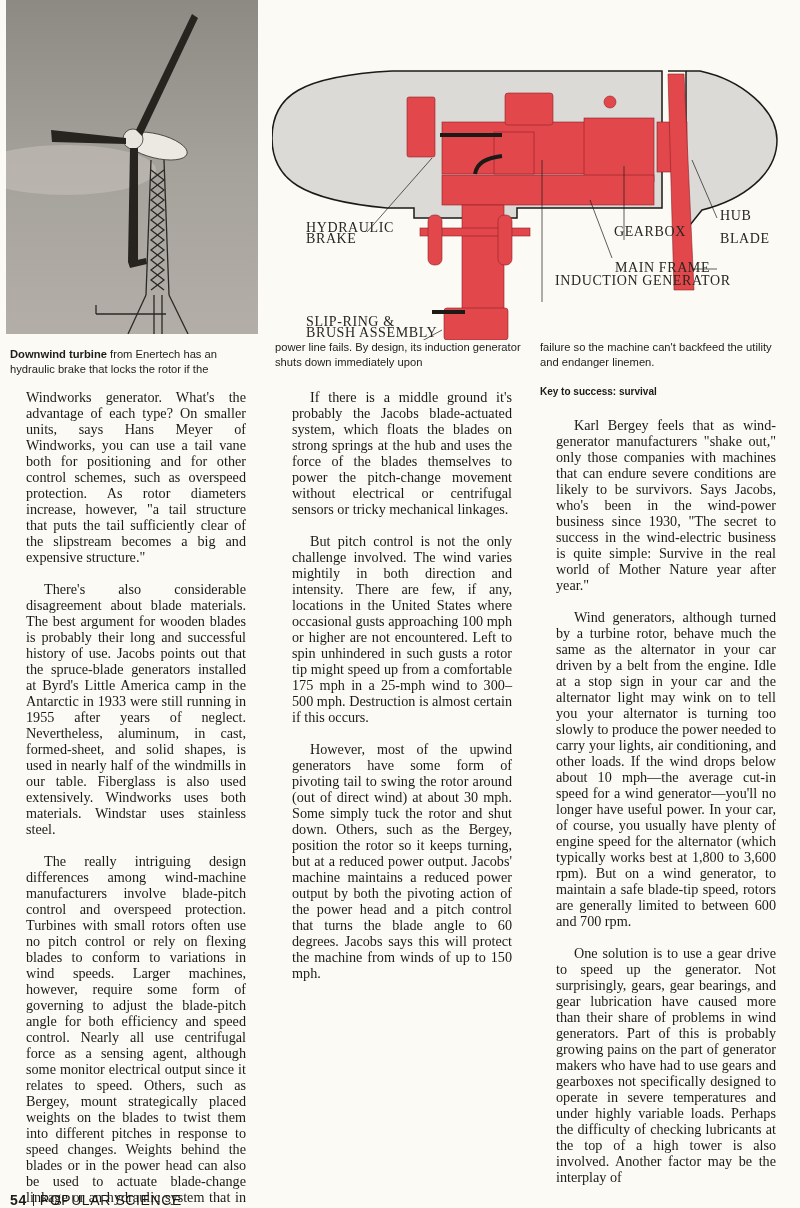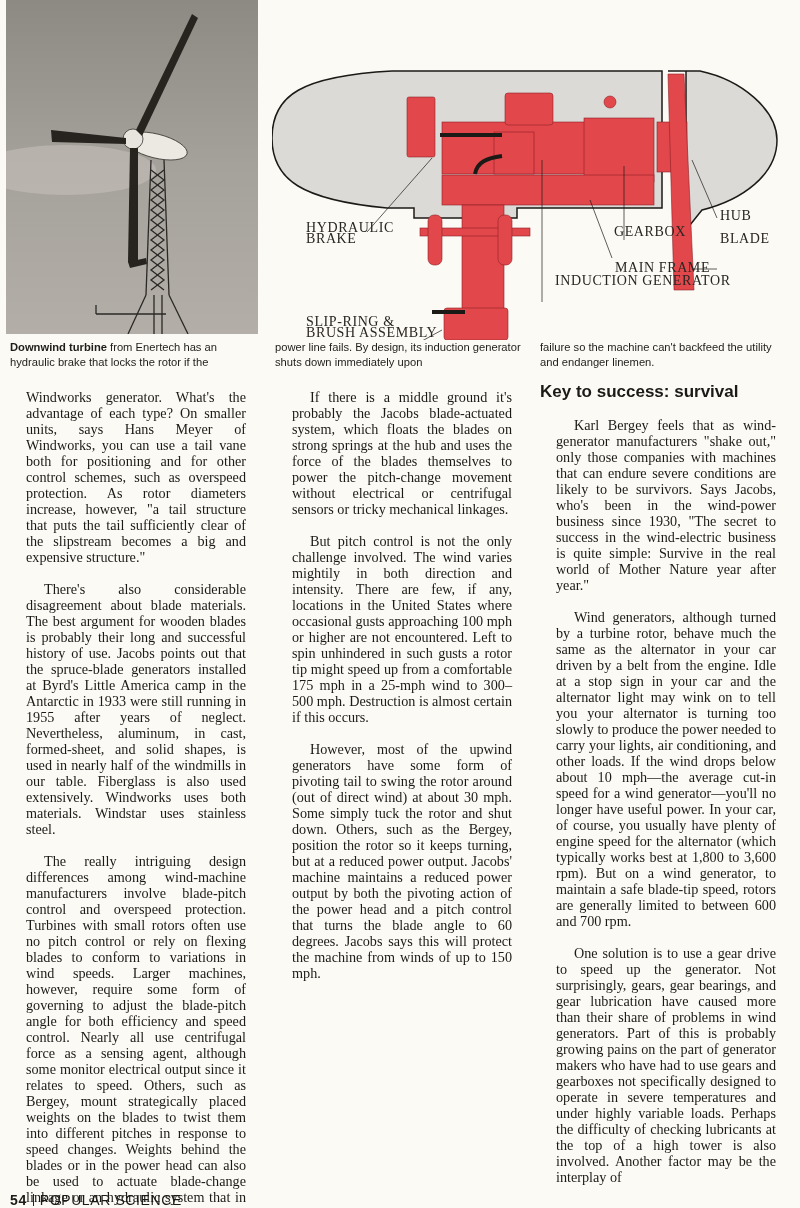--- a/index.html
+++ b/index.html
@@ -31,21 +31,21 @@
   .cap { position: absolute; top: 0; width: 250px; }
   .cap b { font-weight: bold; }
   .col {
     position: absolute; top: 373px; width: 252px;
     font-size: 14.2px; line-height: 16px; text-align: justify; hyphens: none;
   }
   .col p { margin: 16px; text-indent: 18px; }
   .col p.noindent { text-indent: 0; }
   .col h2 {
     margin: 10px 0 2px 0; font-family: "Liberation Sans", "DejaVu Sans", sans-serif;
-    font-size: 17px; font-weight: bold; line-height: 18px;
+    font-size: 10px; font-weight: bold; line-height: 18px;
   }
   .footer {
     position: absolute; left: 10px; top: 1192px;
     font-family: "Liberation Sans", "DejaVu Sans", sans-serif;
     font-size: 14px; letter-spacing: 0.6px; display: flex; align-items: center; gap: 6px;
   }
   .footer .num { font-weight: bold; }
   .footer .sep { width: 1px; height: 12px; background: #222; }
 </style>
 </head>
@@ -136,21 +136,21 @@
   <div class="diag-label" style="left:342px;top:186px;">GEARBOX</div>
   <div class="diag-label" style="left:448px;top:170px;">HUB</div>
   <div class="diag-label" style="left:448px;top:193px;">BLADE</div>
   <div class="diag-label" style="left:343px;top:222px;">MAIN FRAME</div>
   <div class="diag-label" style="left:283px;top:235px;">INDUCTION GENERATOR</div>
   <div class="diag-label" style="left:34px;top:276px;">SLIP-RING &amp;
 BRUSH ASSEMBLY</div>
 </div>
 
 <div class="caption-row">
-  <div class="cap" style="left:0;">
+  <div class="cap" style="left:0;margin-top:7px;">
     <b>Downwind turbine</b><span> from Enertech has an hydraulic brake that locks the rotor if the</span>
   </div>
   <div class="cap" style="left:265px;">power line fails. By design, its induction generator shuts down immediately upon</div>
   <div class="cap" style="left:530px;">failure so the machine can't backfeed the utility and endanger linemen.</div>
 </div>
 
 <div class="col" style="left:10px;">
   <p class="noindent">Windworks generator. What's the advantage of each type? On smaller units, says Hans Meyer of Windworks, you can use a tail vane both for positioning and for other control schemes, such as overspeed protection. As rotor diameters increase, however, "a tail structure that puts the tail sufficiently clear of the slipstream becomes a big and expensive structure."</p>
   <p>There's also considerable disagreement about blade materials. The best argument for wooden blades is probably their long and successful history of use. Jacobs points out that the spruce-blade generators installed at Byrd's Little America camp in the Antarctic in 1933 were still running in 1955 after years of neglect. Nevertheless, aluminum, in cast, formed-sheet, and solid shapes, is used in nearly half of the windmills in our table. Fiberglass is also used extensively. Windworks uses both materials. Windstar uses stainless steel.</p>
   <p>The really intriguing design differences among wind-machine manufacturers involve blade-pitch control and overspeed protection. Turbines with small rotors often use no pitch control or rely on flexing blades to conform to variations in wind speeds. Larger machines, however, require some form of governing to adjust the blade-pitch angle for both efficiency and speed control. Nearly all use centrifugal force as a sensing agent, although some monitor electrical output since it relates to speed. Others, such as Bergey, mount strategically placed weights on the blades to twist them into different pitches in response to speed changes. Weights behind the blades or in the power head can also be used to actuate blade-change linkage or an hydraulic system that in turn moves the blades.</p>

